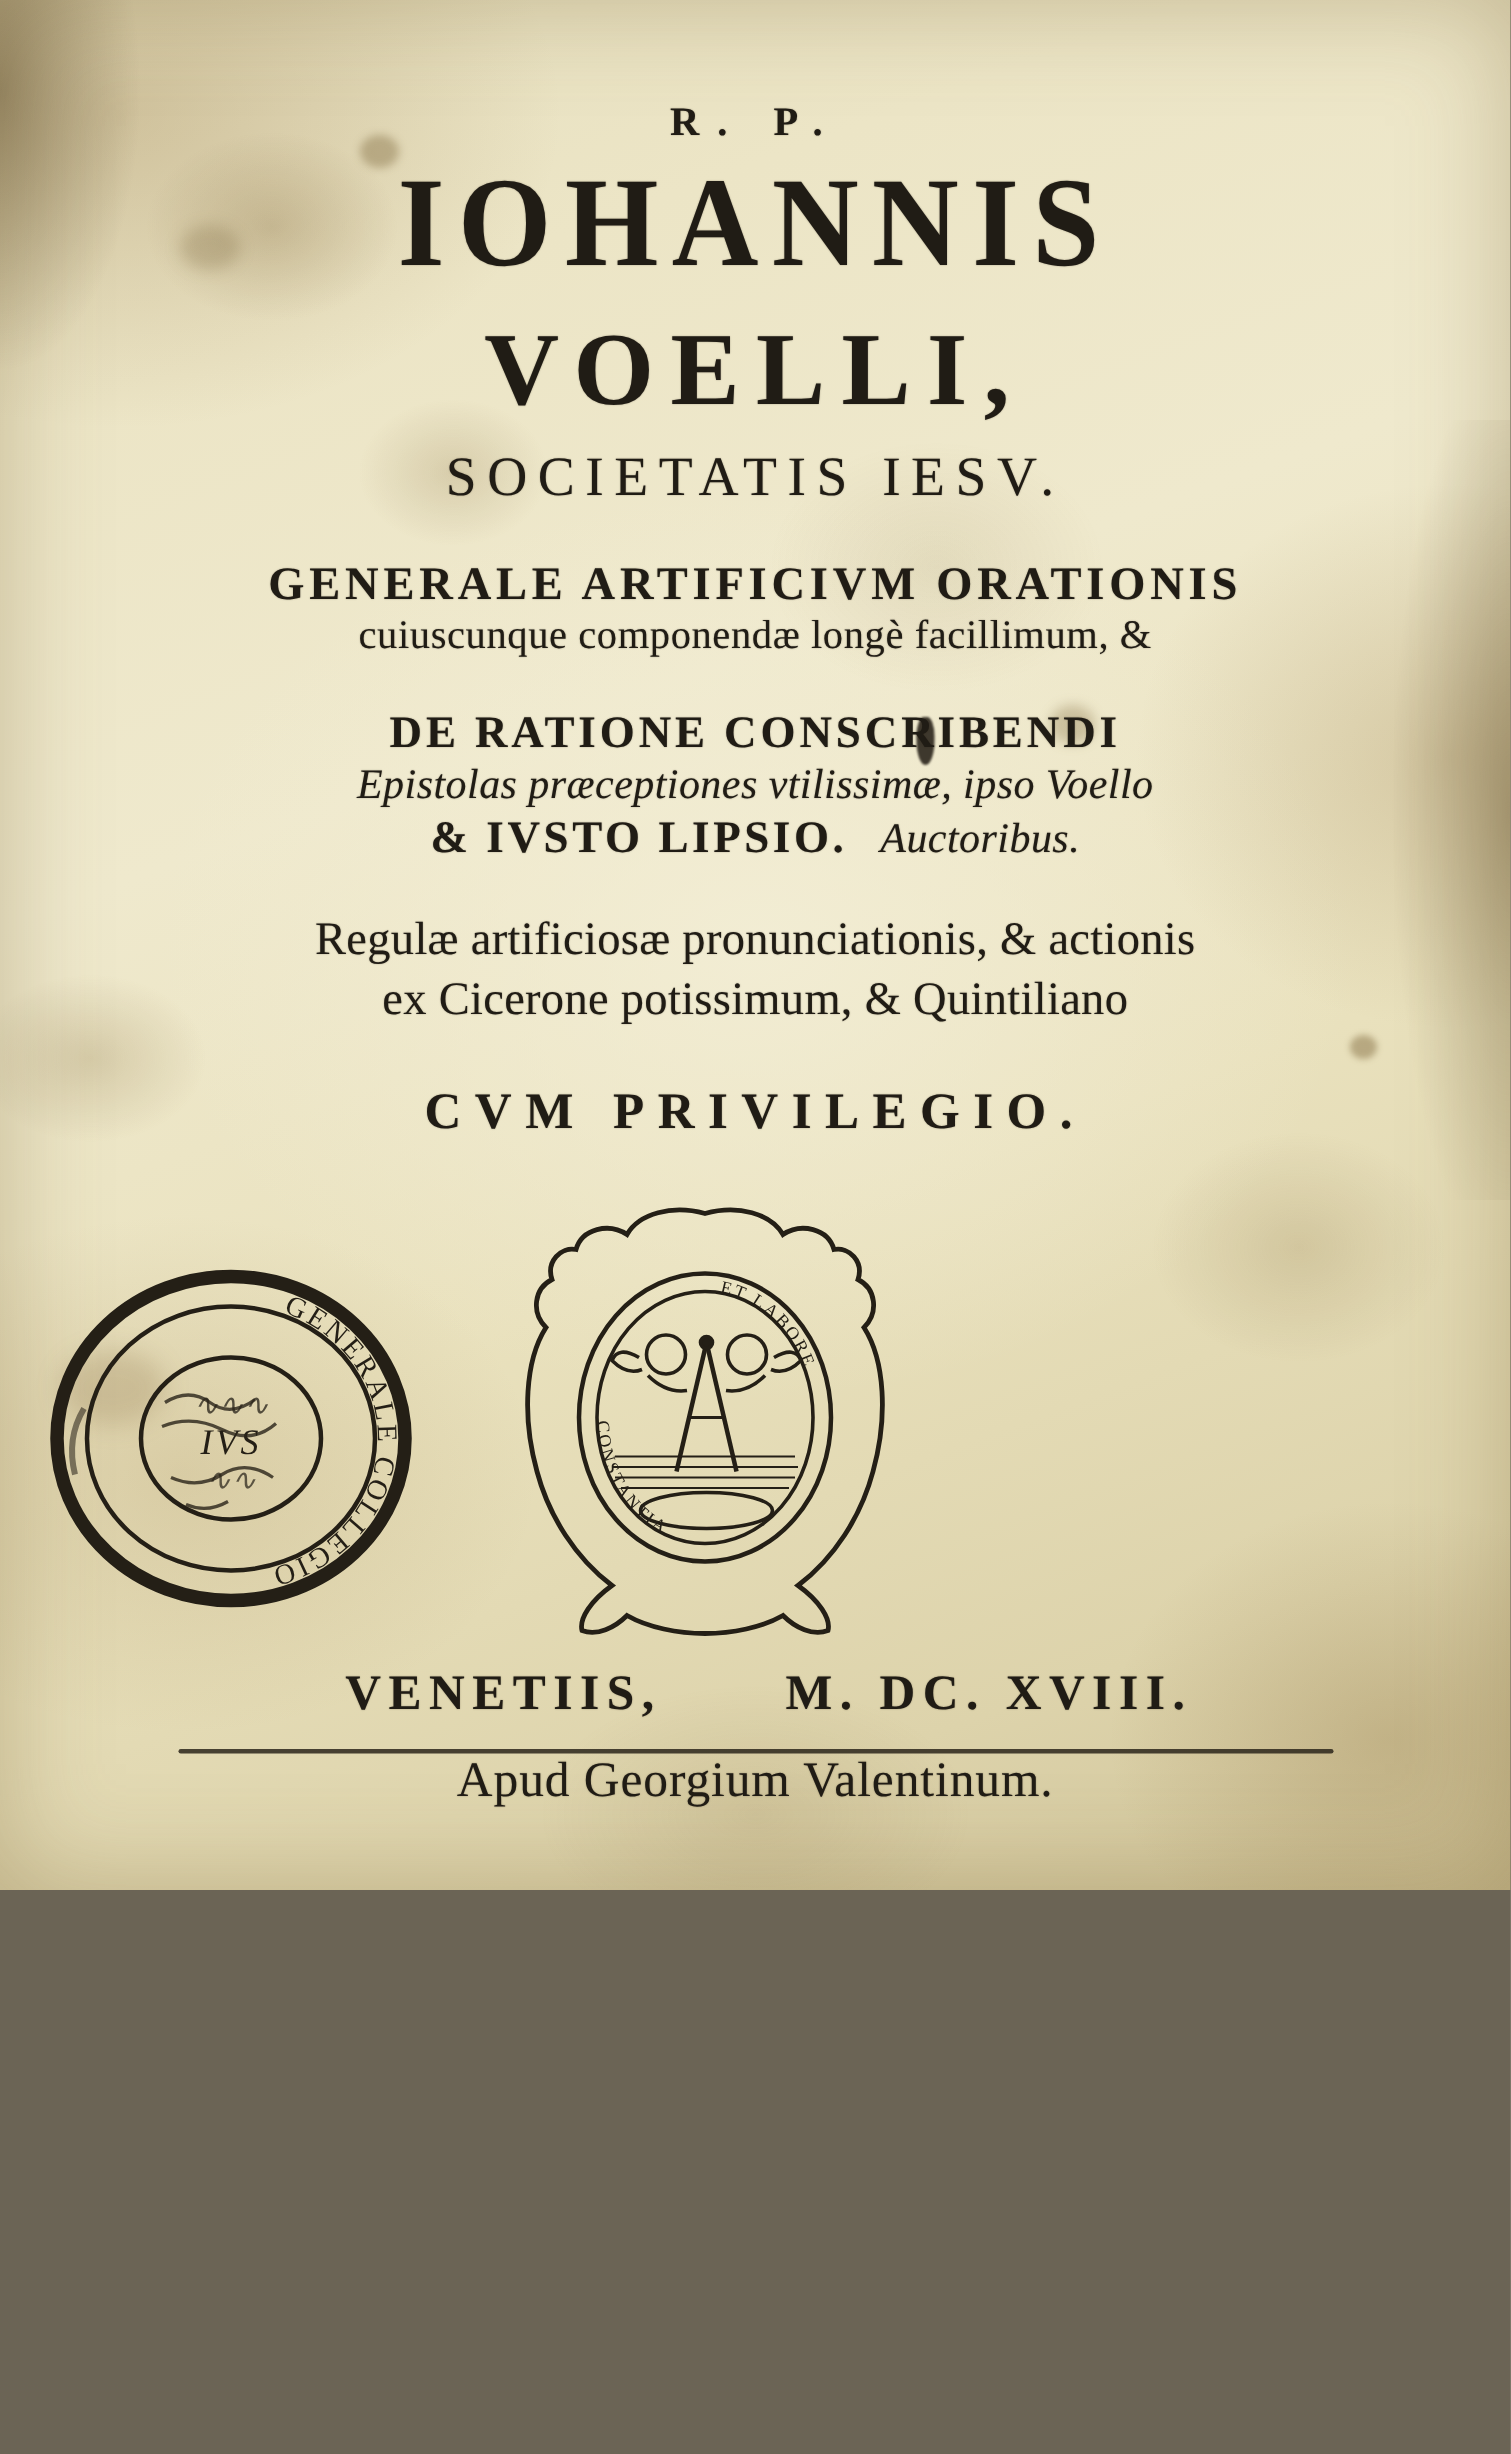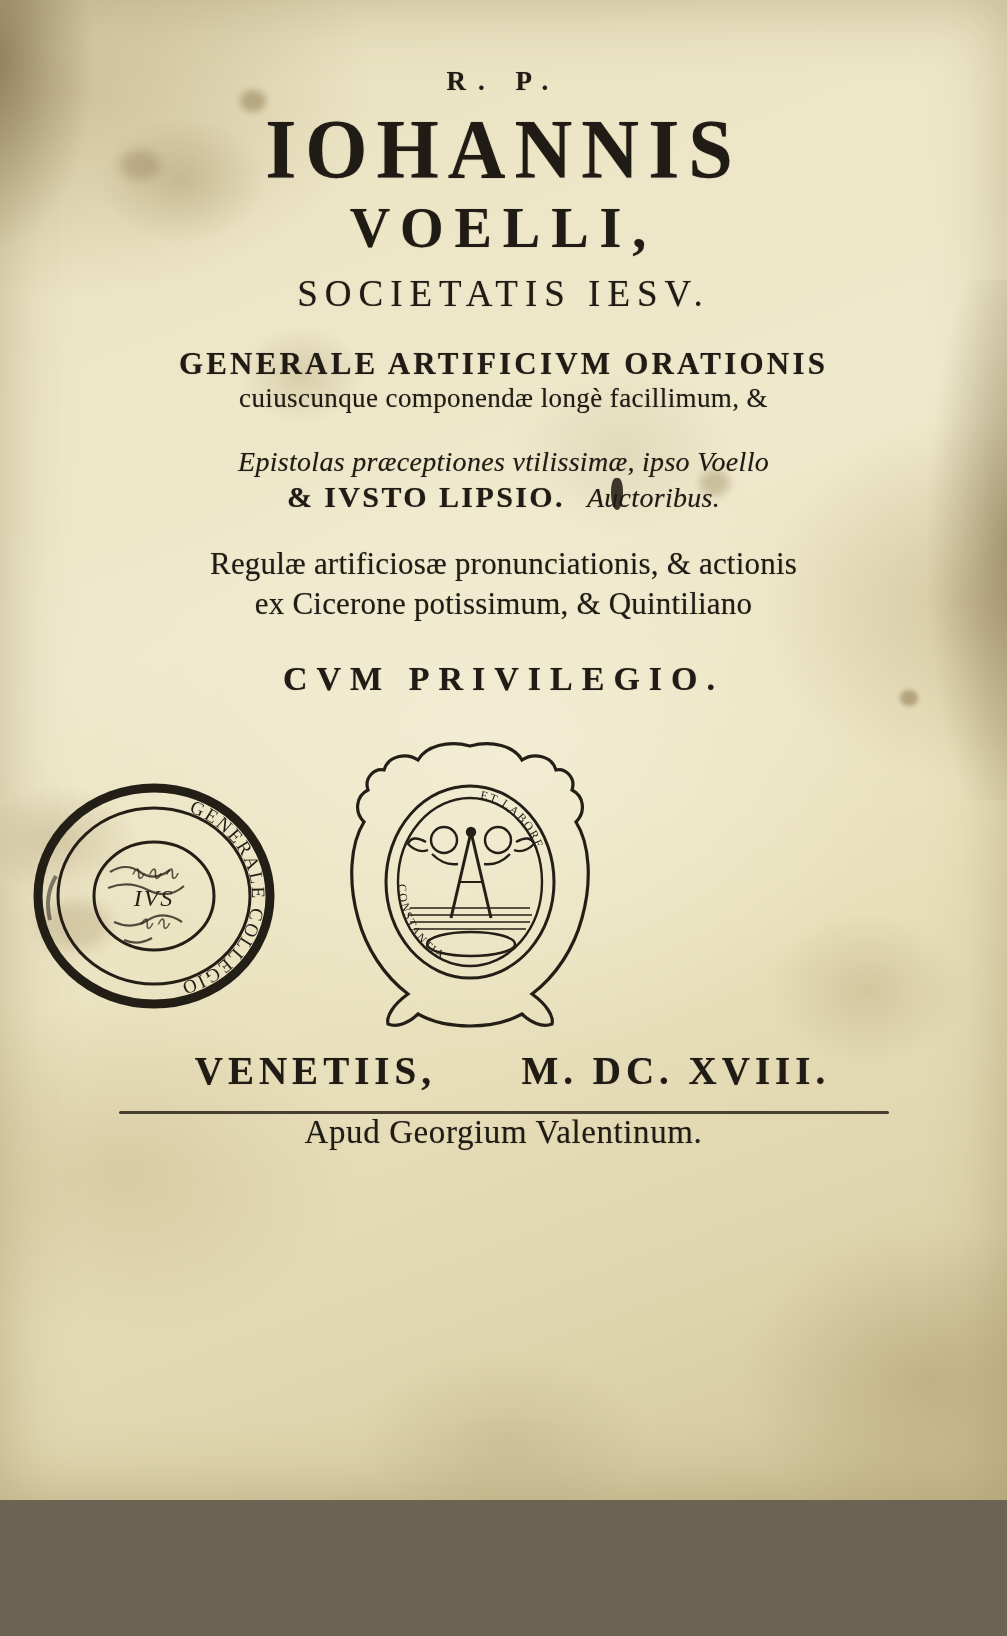--- a/index.html
+++ b/index.html
@@ -11,21 +11,21 @@
     width: 1007px;
     height: 1636px;
     overflow: hidden;
     font-family: "Liberation Serif", serif;
   }
 
   
   #page {
     position: relative;
     width: 1007px;
-    height: 1500px;
+    height: 1260px;
     background:
       radial-gradient(ellipse 420px 300px at 8% 6%, rgba(150,120,70,0.30), rgba(150,120,70,0) 70%),
       radial-gradient(ellipse 300px 260px at 96% 40%, rgba(150,120,70,0.26), rgba(150,120,70,0) 70%),
       radial-gradient(ellipse 260px 220px at 92% 92%, rgba(140,112,62,0.28), rgba(150,120,70,0) 72%),
       radial-gradient(ellipse 330px 240px at 12% 78%, rgba(160,132,80,0.22), rgba(150,120,70,0) 72%),
       radial-gradient(ellipse 500px 380px at 50% 50%, rgba(243,238,214,0.85), rgba(236,229,199,0) 80%),
       linear-gradient(160deg, #e6dfbe 0%, #ece5c6 18%, #efe9cd 38%, #e9e1bd 62%, #ddd3ab 85%, #cfc398 100%);
     box-shadow: inset 0 0 70px rgba(120,96,50,0.35);
     overflow: hidden;
   }
@@ -81,22 +81,22 @@
 
   .author1 {
     margin-top: 14px;
     font-size: 80px;
     line-height: 0.96;
     letter-spacing: 9px;
     font-weight: 700;
     transform: scaleY(1.06);
   }
   .author2 {
-    margin-top: 12px;
-    font-size: 56px;
+    margin-top: 24px;
+    font-size: 69px;
     line-height: 1.0;
     letter-spacing: 11px;
     font-weight: 700;
   }
   .order {
     margin-top: 16px;
     font-size: 37px;
     letter-spacing: 7px;
     font-weight: 400;
   }
@@ -174,21 +174,21 @@
   }
 
   
   #imprint {
     position: relative;
     z-index: 3;
     text-align: center;
     margin-top: 2px;
   }
   .place-date {
-    font-size: 39px;
+    font-size: 33px;
     letter-spacing: 5px;
     font-weight: 600;
     padding-left: 18px;
   }
   .place-date .gap { display: inline-block; width: 56px; }
   .rule {
     width: 770px;
     height: 3px;
     margin: 18px auto 0;
     background: #2a251a;
@@ -225,20 +225,21 @@
     <div class="author2 ink">VOELLI,</div>
 
     <div class="order ink">SOCIETATIS IESV.</div>
 
     <div class="block">
       <div class="caps-lg ink">GENERALE ARTIFICIVM ORATIONIS</div>
       <div class="rom ink">cuiuscunque componendæ longè facillimum, &amp;</div>
     </div>
 
     <div class="block">
+      <div class="caps-md ink">DE RATIONE CONSCRIBENDI</div>
       <div class="ital ink">Epistolas præceptiones vtilissimæ, ipso Voello</div>
       <div class="mixed-line ink">
         <span>&amp; IVSTO LIPSIO.</span>
         <span class="it">Auctoribus.</span>
       </div>
     </div>
 
 
     <div class="block">
       <div class="ital-sm ink">Regulæ artificiosæ pronunciationis, &amp; actionis</div>

